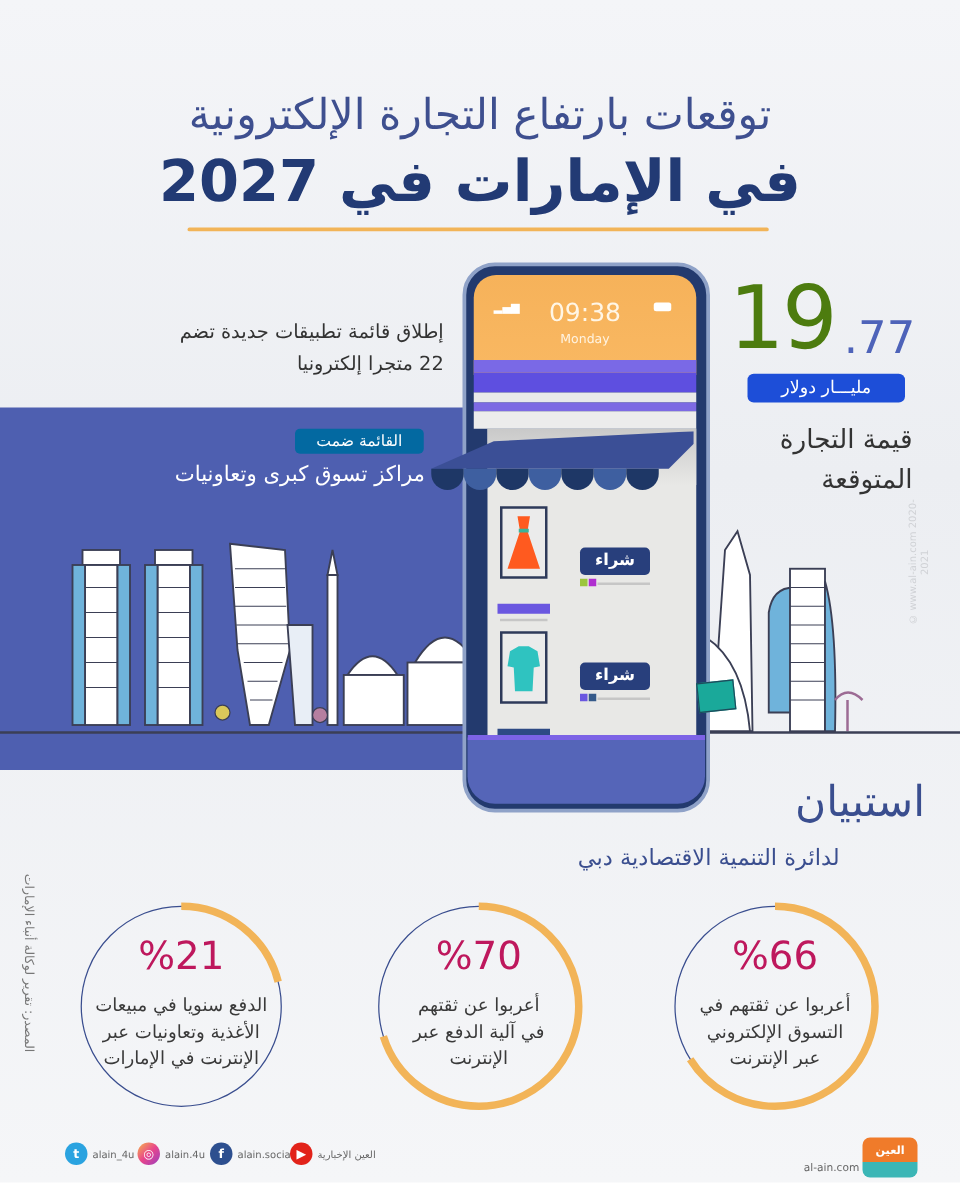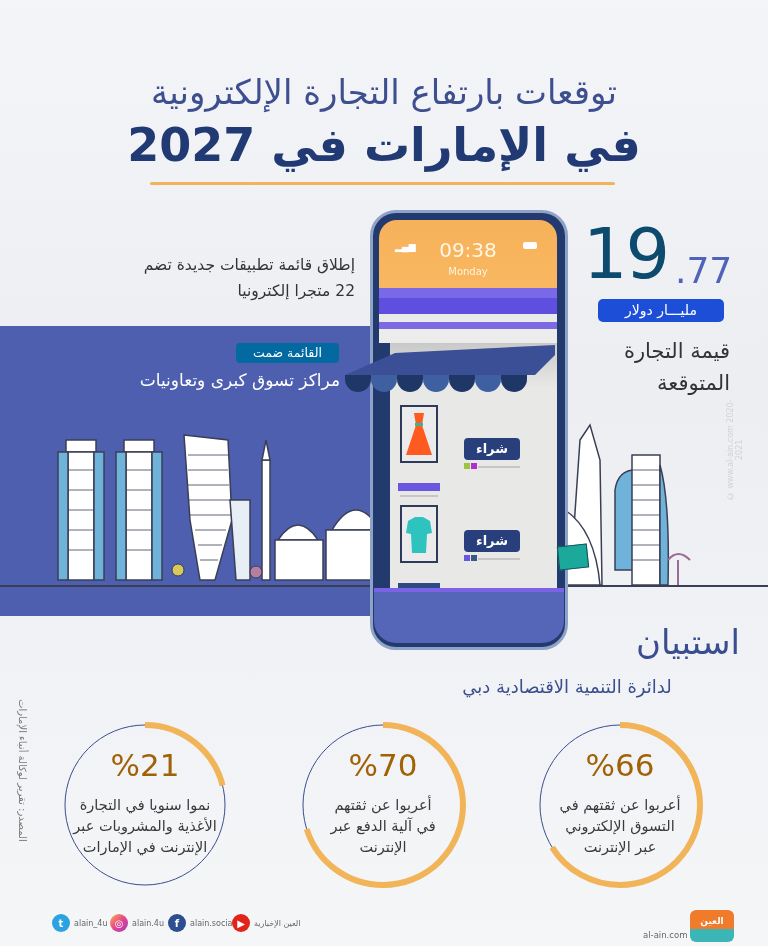--- a/index.html
+++ b/index.html
@@ -50,35 +50,35 @@
   .phone-chin { position:absolute; left: 4px; top: 378px; width: 190px; height: 55px; background: #5565b8; border-radius: 0 0 22px 22px; border-top: 4px solid #7c63e6; }
 
   .awning { left: 335px; top: 345px; }
 
   .product { position:absolute; width: 38px; height: 58px; border: 2px solid #2e3a5a; background:#ebebeb; }
   .prod-bar { position:absolute; width: 42px; height: 8px; }
   .prod-line { position:absolute; height: 2px; background:#c6c6c6; }
   .buy-btn { position:absolute; width: 56px; height: 22px; background: #283f7c; border-radius: 4px; color:#fff; font-size: 13px; font-weight:bold; text-align:center; line-height: 22px; direction: rtl; }
 
   
-  .value-big { left: 583px; top: 214px; font-size: 70px; color: #0c4a6e; letter-spacing: -2px; line-height: 80px; }
+  .value-big { left: 583px; top: 214px; font-size: 70px; color: #4d7c0f; letter-spacing: -2px; line-height: 80px; }
   .value-small { left: 675px; top: 246px; font-size: 36px; color: #4e63b9; line-height: 50px; }
   .unit-pill { left: 598px; top: 299px; width: 126px; height: 23px; background: #1d4ed8; border-radius: 5px; color: #fff; font-size: 14px; text-align: center; line-height: 23px; direction: rtl; }
   .value-label { left: 580px; top: 335px; width: 150px; text-align: right; font-size: 21px; line-height: 32px; color: #333; direction: rtl; }
   .watermark { left: 726px; top: 395px; width: 20px; height: 110px; color: #d0d2d6; font-size: 8px; writing-mode: vertical-rl; transform: rotate(180deg); text-align: center; }
 
   
   .survey-title { left: 560px; top: 622px; width: 180px; text-align:right; font-size: 34px; color: #3a4e8f; direction: rtl; }
   .survey-sub { left: 400px; top: 676px; width: 334px; text-align:center; font-size: 18px; color: #3a4e8f; direction: rtl; }
 
   .source { left: 8px; top: 680px; width: 20px; height: 180px; font-size: 10px; color: #777; writing-mode: vertical-rl; direction: rtl; text-align: center; }
 
   .stat { position:absolute; width: 180px; height: 180px; }
   .stat svg { position:absolute; left:0; top:0; }
-  .stat-value { position:absolute; left:0; width:100%; top: 32px; text-align:center; font-size: 31px; color: #a16207; }
+  .stat-value { position:absolute; left:0; width:100%; top: 32px; text-align:center; font-size: 31px; color: #be185d; }
   .stat-text { position:absolute; left: 10px; width: 160px; top: 80px; text-align:center; font-size: 14.5px; line-height: 21px; color:#3a3a3a; direction: rtl; }
 
   
   .footer { left: 0; top: 900px; width: 768px; height: 46px; }
   .social { position:absolute; top: 14px; display:flex; align-items:center; gap: 4px; }
   .social-icon { width: 18px; height: 18px; border-radius: 50%; color:#fff; font-size: 10px; font-weight:bold; display:flex; align-items:center; justify-content:center; }
   .social-label { font-size: 8px; color:#666; }
   .site-label { position:absolute; left: 643px; top: 30px; font-size: 8.5px; color:#666; }
   .logo { position:absolute; left: 690px; top: 10px; width: 44px; height: 32px; border-radius: 6px; background: linear-gradient(180deg,#f07b2a 0%,#f07b2a 60%,#3bb6b6 60%); color:#fff; font-size: 9px; text-align:center; line-height: 22px; font-weight:bold; }
 </style>
@@ -240,22 +240,22 @@
 
 <div class="abs source">المصدر: تقرير لوكالة أنباء الإمارات</div>
 
 <div class="stat" style="left:55px; top:715px;">
   <svg width="180" height="180" viewBox="0 0 180 180">
     <circle cx="90" cy="90" r="80" fill="none" stroke="#3a4e8f" stroke-width="1"></circle>
     <circle cx="90" cy="90" r="80" fill="none" stroke="#f2b458" stroke-width="6" stroke-dasharray="105.6 502.7" transform="rotate(-90 90 90)"></circle>
   </svg>
   <div class="stat-value">%21</div>
   <div class="stat-text">
-    <div>نموا سنويا في التجارة</div>
-    <div>الأغذية والمشروبات عبر</div>
+    <div>الدفع سنويا في مبيعات</div>
+    <div>الأغذية وتعاونيات عبر</div>
     <div>الإنترنت في الإمارات</div>
   </div>
 </div>
 
 <div class="stat" style="left:293px; top:715px;">
   <svg width="180" height="180" viewBox="0 0 180 180">
     <circle cx="90" cy="90" r="80" fill="none" stroke="#3a4e8f" stroke-width="1"></circle>
     <circle cx="90" cy="90" r="80" fill="none" stroke="#f2b458" stroke-width="6" stroke-dasharray="351.9 502.7" transform="rotate(-90 90 90)"></circle>
   </svg>
   <div class="stat-value">%70</div>

